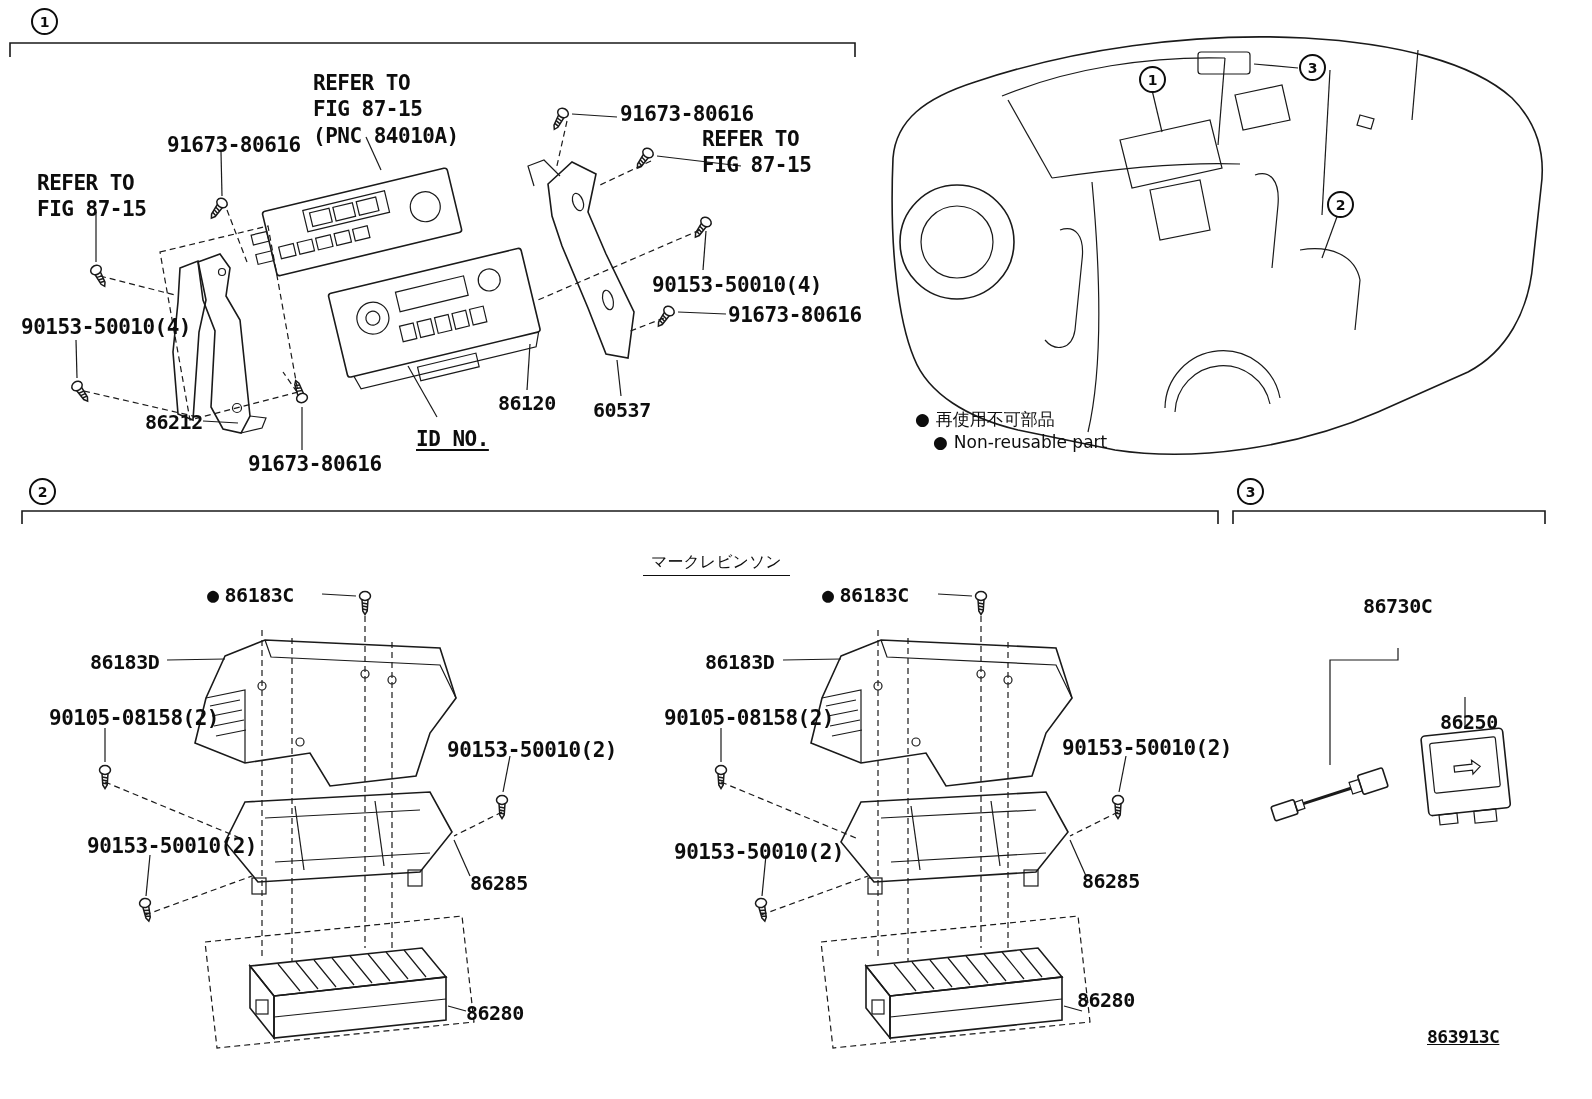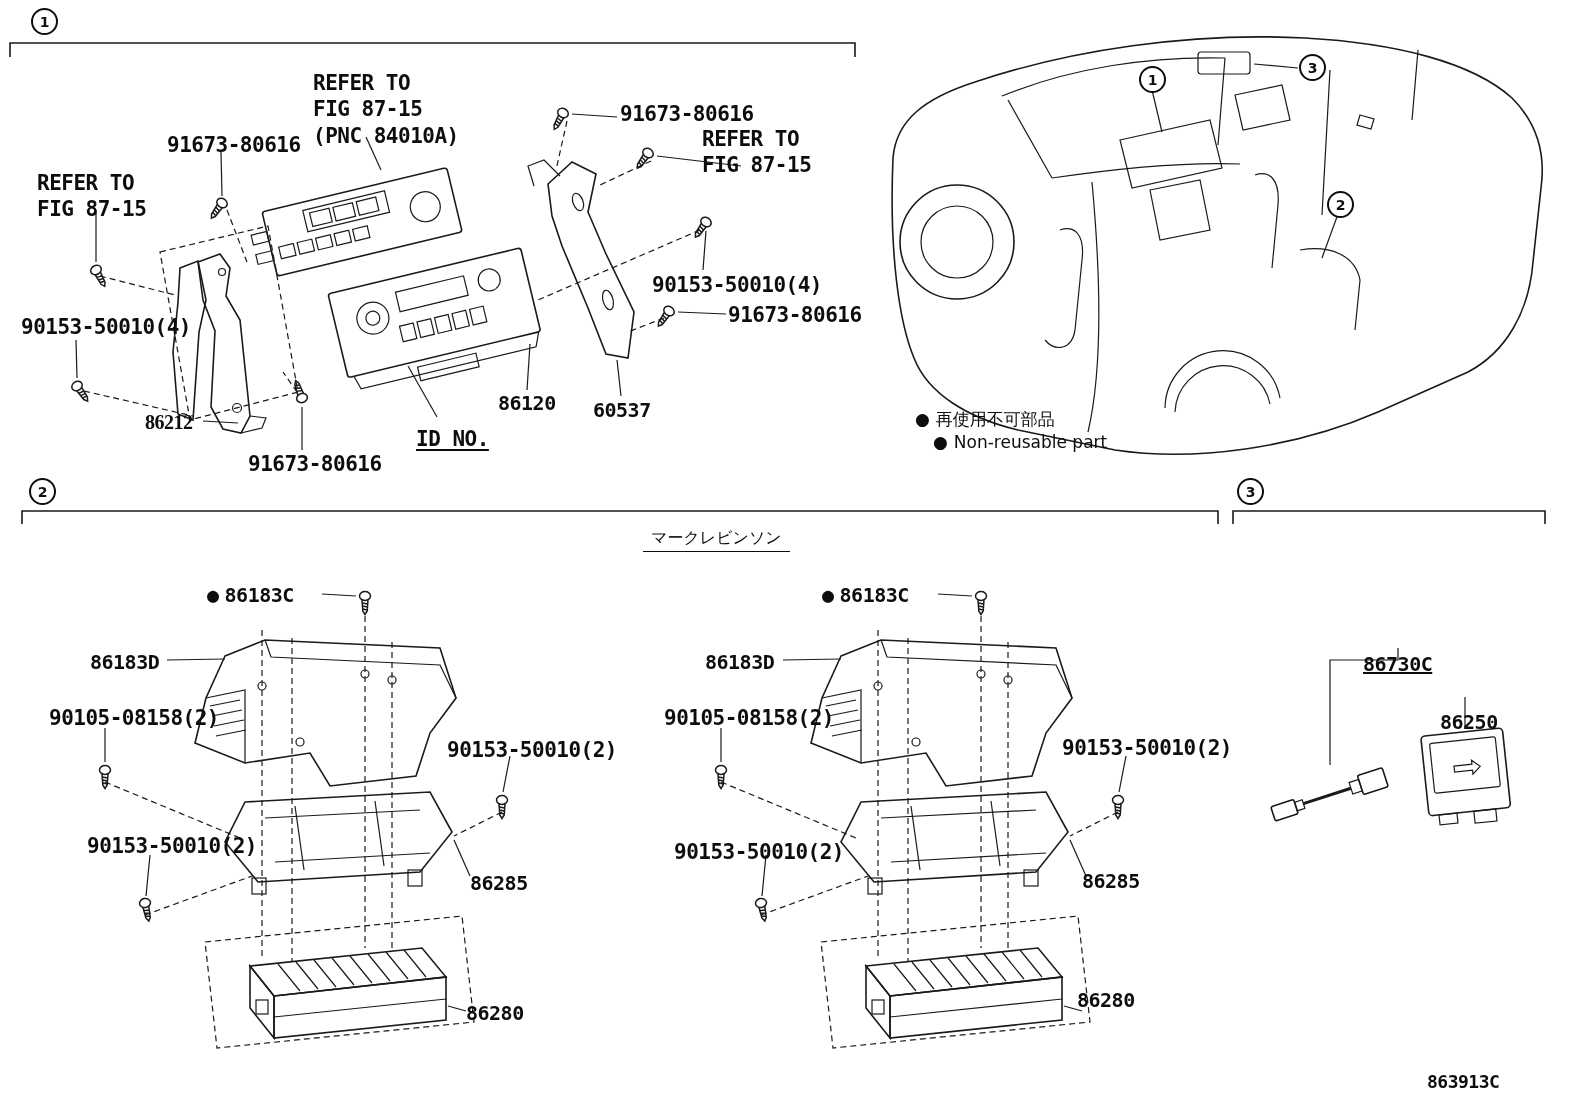--- a/index.html
+++ b/index.html
@@ -14,21 +14,21 @@
        letter-spacing:-0.5px;line-height:1.25;}
   .big{font-size:20px;}
   .line{display:block;}
   .u{text-decoration:underline;text-underline-offset:3px;}
   .cnum{position:absolute;width:23px;height:23px;border:2px solid #0d0d0d;border-radius:50%;
         display:flex;align-items:center;justify-content:center;font-size:14px;font-weight:bold;
         background:#fff;font-family:"DejaVu Sans", sans-serif;z-index:3;}
   .legend{position:absolute;font-family:"DejaVu Sans", sans-serif;font-size:17px;white-space:nowrap;}
   .bullet{margin-right:6px;}
   .jp-title{position:absolute;font-family:Liberation Mono, monospace;font-size:16px;
-            border-bottom:1.5px solid #0d0d0d;padding:0 8px 2px;}
+            border-bottom:1.5px solid #0d0d0d;padding:0 8px 2px;margin-top:24px;}
   .doc{font-size:18px;}
 </style>
 </head>
 <body>
 
 <div class="canvas">
 
   <svg class="art" width="1592" height="1099" viewBox="0 0 1592 1099">
     <defs>
       <g id="screw" stroke="#1a1a1a" fill="none" stroke-width="1.5">
@@ -260,21 +260,21 @@
     <span class="line">REFER TO</span>
     <span class="line">FIG 87-15</span>
   </div>
   <div class="lbl" style="left:37px;top:170px;">
     <span class="line">REFER TO</span>
     <span class="line">FIG 87-15</span>
   </div>
   <div class="lbl" style="left:652px;top:272px;">90153-50010(4)</div>
   <div class="lbl" style="left:728px;top:302px;">91673-80616</div>
   <div class="lbl" style="left:21px;top:314px;">90153-50010(4)</div>
-  <div class="lbl big" style="left:145px;top:410px;font-family:Liberation Serif, serif;">86212</div>
+  <div class="lbl big" style="left:145px;top:410px;">86212</div>
   <div class="lbl big" style="left:498px;top:391px;text-align:right;">86120</div>
   <div class="lbl big" style="left:593px;top:398px;">60537</div>
   <div class="lbl u" style="left:416px;top:418px;margin-top:8px;">ID NO.</div>
   <div class="lbl" style="left:248px;top:451px;">91673-80616</div>
 
   <div class="jp-title" style="left:643px;top:528px;">マークレビンソン</div>
 
   <div class="lbl big" style="left:207px;top:583px;">
     <span class="bullet">●</span><span>86183C</span>
   </div>
@@ -288,18 +288,18 @@
   <div class="lbl big" style="left:822px;top:583px;">
     <span class="bullet">●</span><span>86183C</span>
   </div>
   <div class="lbl big" style="left:705px;top:650px;">86183D</div>
   <div class="lbl" style="left:664px;top:705px;">90105-08158(2)</div>
   <div class="lbl" style="left:1062px;top:735px;">90153-50010(2)</div>
   <div class="lbl" style="left:674px;top:839px;">90153-50010(2)</div>
   <div class="lbl big" style="left:1082px;top:869px;">86285</div>
   <div class="lbl big" style="left:1077px;top:988px;">86280</div>
 
-  <div class="lbl big" style="left:1363px;top:652px;text-decoration:underline;">86730C</div>
+  <div class="lbl big" style="left:1363px;top:594px;">86730C</div>
   <div class="lbl big" style="left:1440px;top:674px;margin-top:36px;">86250</div>
 
-  <div class="lbl doc" style="left:1427px;top:1071px;">863913C</div>
+  <div class="lbl doc" style="left:1427px;top:1026px;text-decoration:underline;">863913C</div>
 
 </div>
 
 </body></html>

